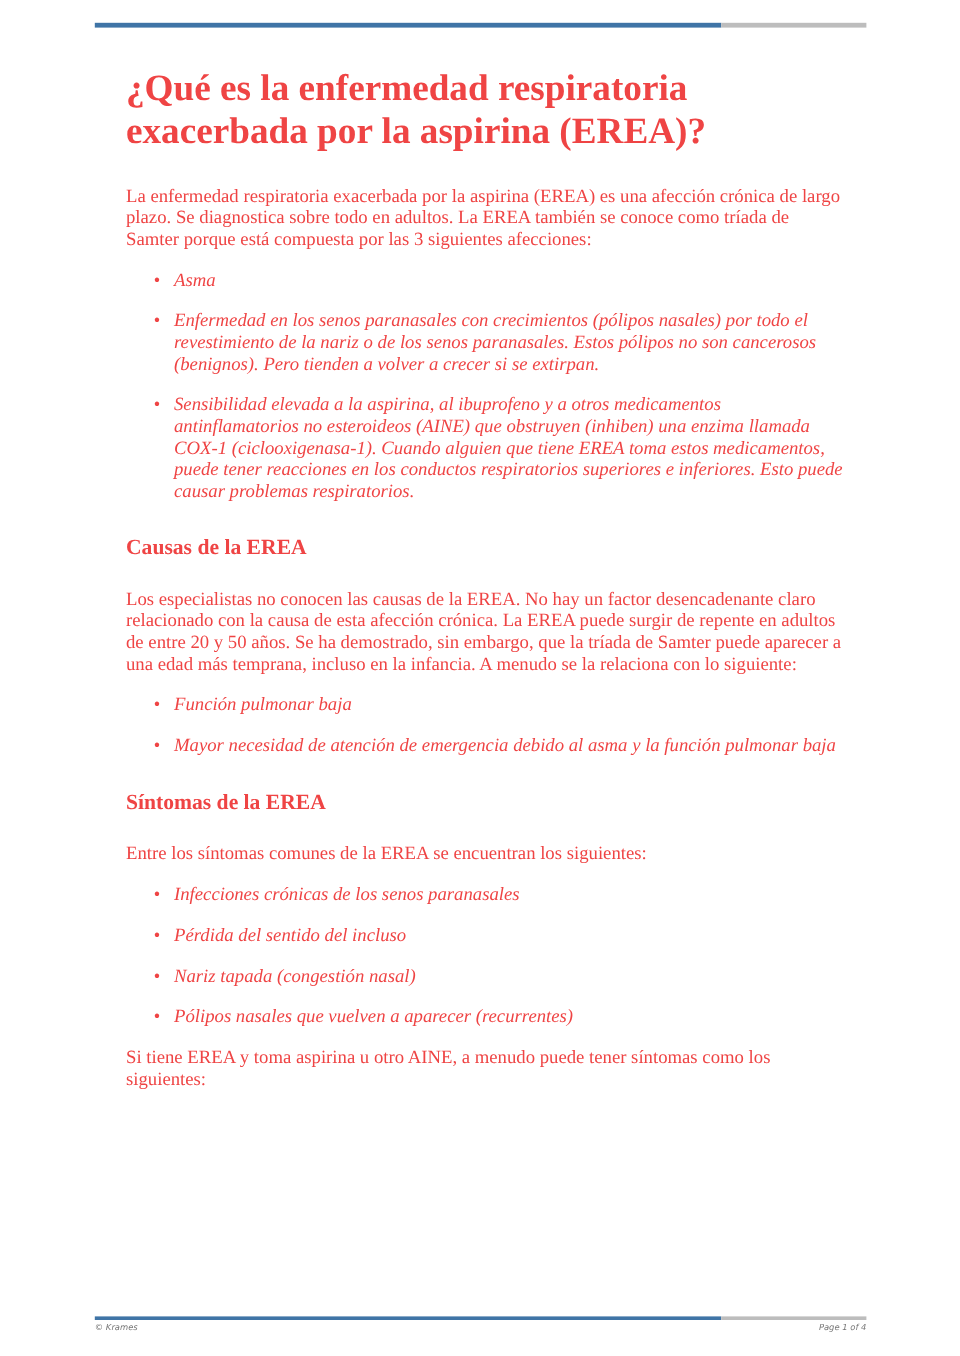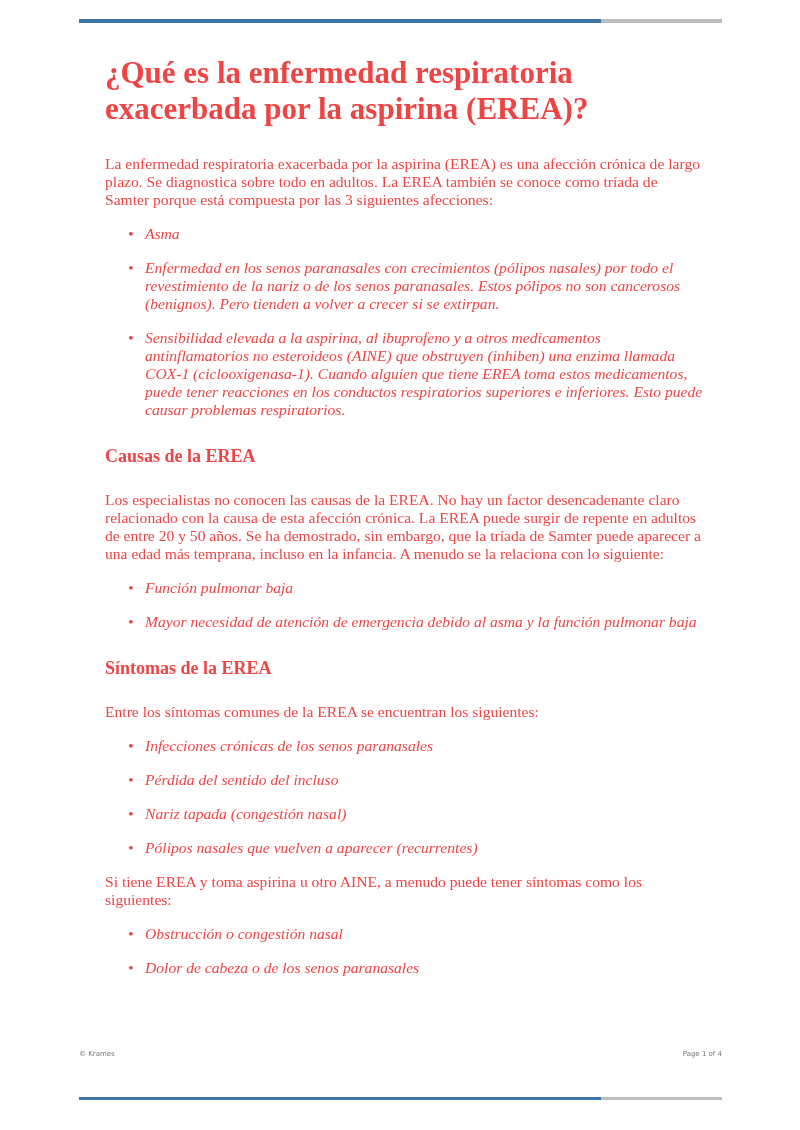--- a/index.html
+++ b/index.html
@@ -20,23 +20,23 @@
     h2 {
       font-size: 18px; line-height: 26px; font-weight: bold; margin: 24px 0 22px 0;
     }
     p { margin: 0 0 16px 0; }
     ul { margin: 0; padding: 0 0 0 40px; list-style: none; }
     li { position: relative; margin: 0 0 16px 0; font-style: italic; }
     li::before {
       content: "\2022"; position: absolute; left: -17px; top: 0;
     }
     .footer {
-      position: absolute; top: 1050px; left: 79px; width: 643px;
+      position: absolute; top: 1102px; left: 79px; width: 643px;
       font-family: "DejaVu Sans", "Liberation Sans", sans-serif;
-      font-size: 7px; color: #777;
+      font-size: 7px; font-style: italic; color: #777;
       display: flex; justify-content: space-between;
     }
   </style>
 </head>
 <body>
 
 <div class="bar top-bar">
   <div class="blue"></div>
   <div class="grey"></div>
 </div>
@@ -60,24 +60,20 @@
 
   <h2>Síntomas de la EREA</h2>
   <p>Entre los síntomas comunes de la EREA se encuentran los siguientes:</p>
   <ul>
     <li>Infecciones crónicas de los senos paranasales</li>
     <li>Pérdida del sentido del incluso</li>
     <li>Nariz tapada (congestión nasal)</li>
     <li>Pólipos nasales que vuelven a aparecer (recurrentes)</li>
   </ul>
   <p>Si tiene EREA y toma aspirina u otro AINE, a menudo puede tener síntomas como los siguientes:</p>
-  <ul>
-    <li>Obstrucción o congestión nasal</li>
-    <li>Dolor de cabeza o de los senos paranasales</li>
-  </ul>
 </div>
 
 <div class="bar bottom-bar">
   <div class="blue"></div>
   <div class="grey"></div>
 </div>
 <div class="footer">
   <span>© Krames</span>
   <span>Page 1 of 4</span>
 </div>

